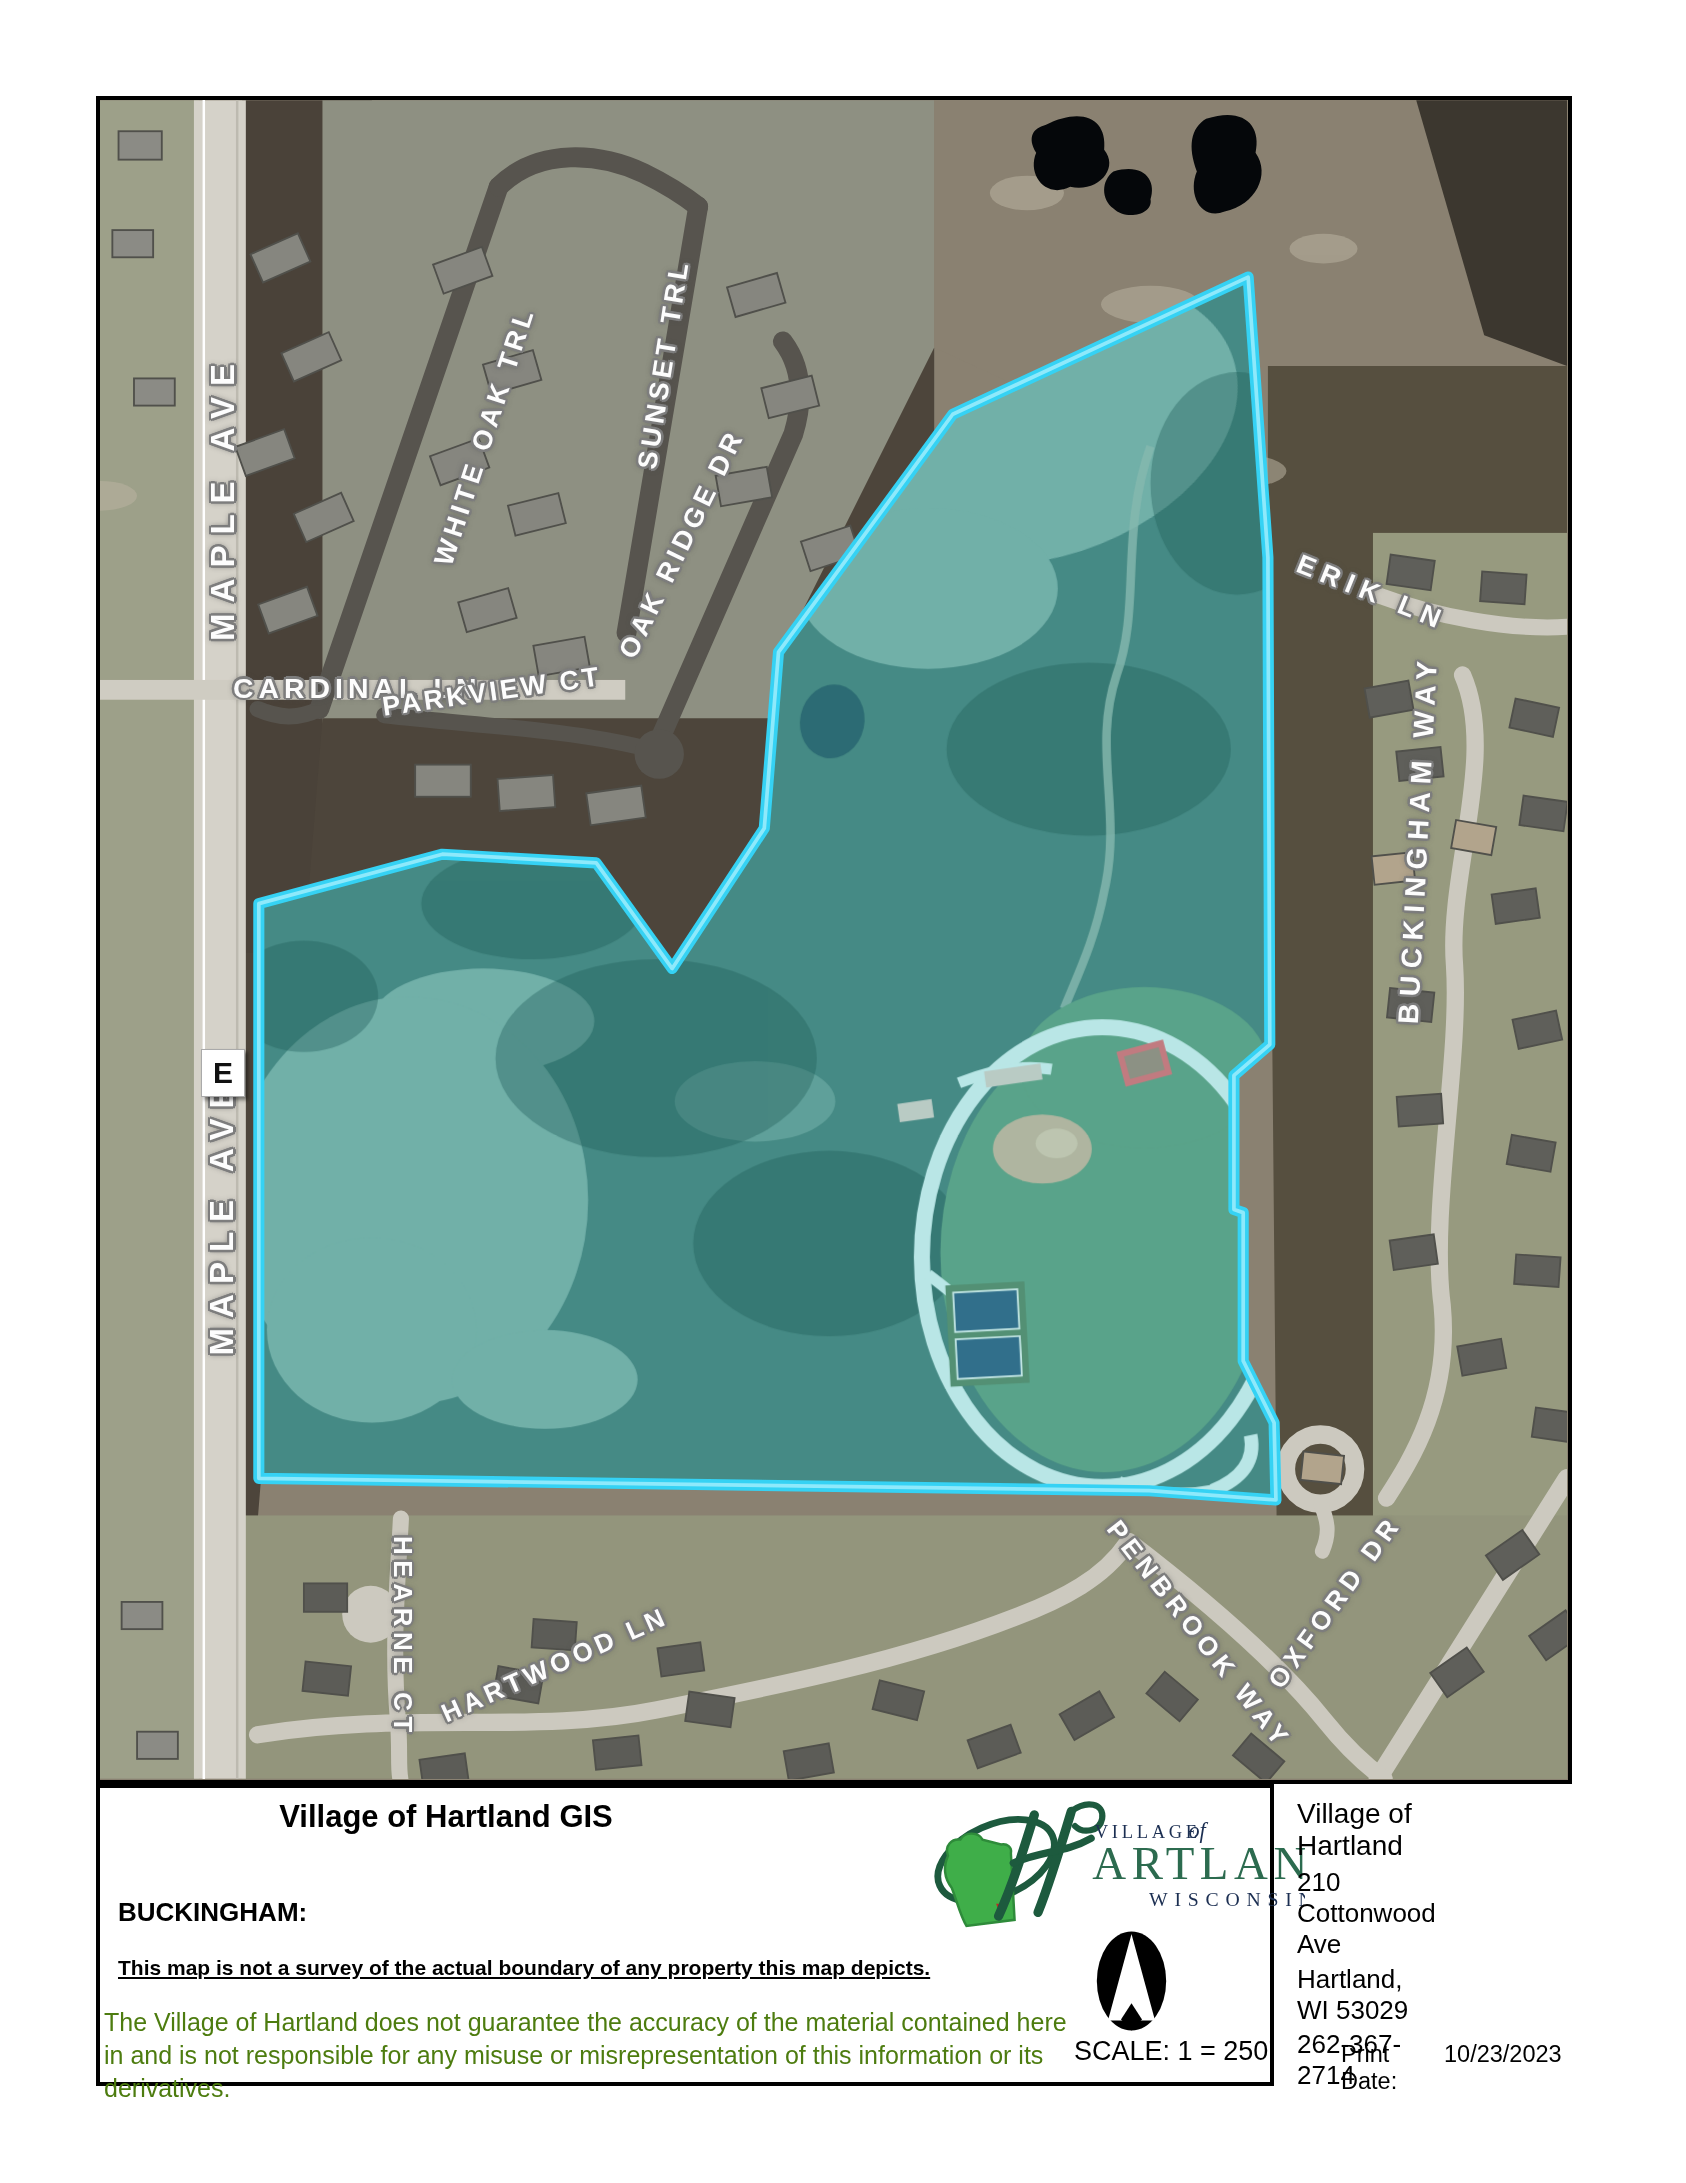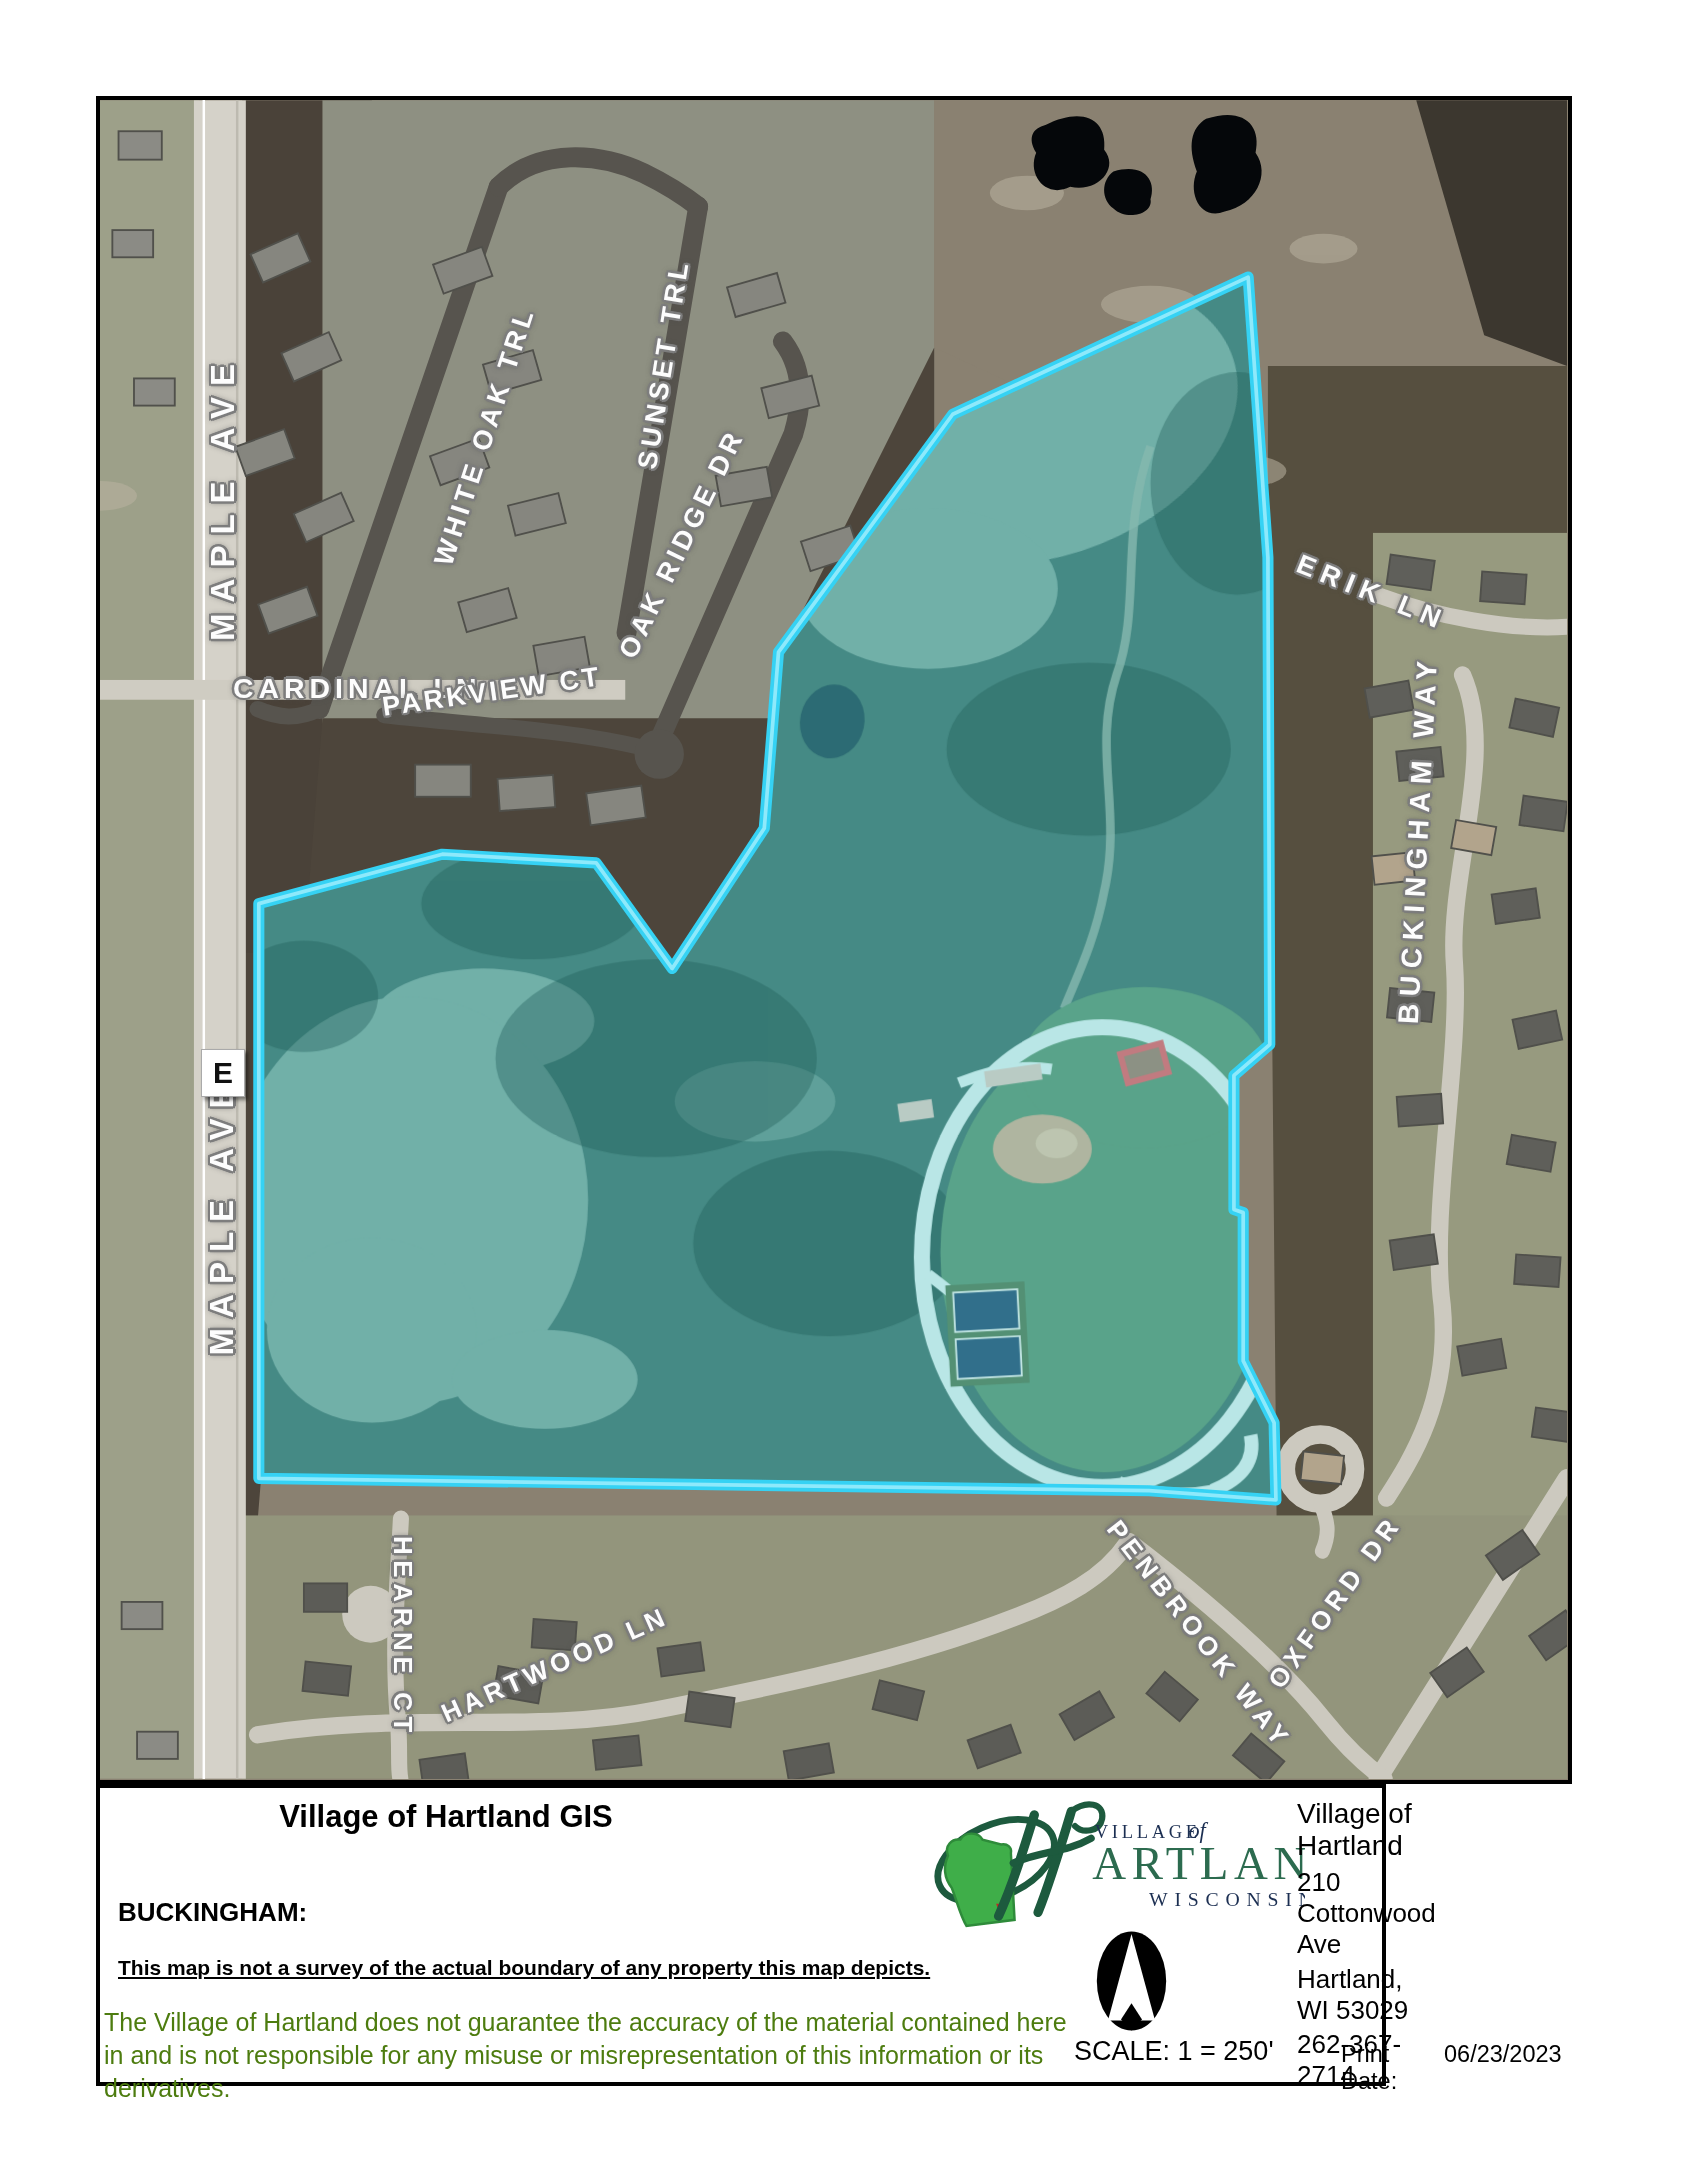--- a/index.html
+++ b/index.html
@@ -9,21 +9,21 @@
              border:4.3px solid #000;box-sizing:border-box;background:#8a8171;overflow:hidden;}
   .map-frame svg{position:absolute;left:0;top:0;}
   .maplabel{position:absolute;font-weight:bold;color:#fdfdfd;white-space:nowrap;z-index:5;
             transform-origin:center;
             text-shadow:-1.9px -1.9px 0 #7d7d7d,1.9px -1.9px 0 #7d7d7d,-1.9px 1.9px 0 #7d7d7d,1.9px 1.9px 0 #7d7d7d,
                          0 -2.5px 0 #7d7d7d,0 2.5px 0 #7d7d7d,-2.5px 0 0 #7d7d7d,2.5px 0 0 #7d7d7d,0 0 6.2px #4c4c4c;}
   .hwy-marker{position:absolute;left:101px;top:949px;width:42px;height:46px;background:#fff;
               border:1.9px solid #aaa;box-shadow:2.5px 2.5px 3.7px rgba(0,0,0,.45);z-index:6;
               display:flex;align-items:center;justify-content:center;
               font-weight:bold;font-size:30px;color:#111;}
-  .footer{position:absolute;left:96px;top:1784px;width:1290px;height:302px;
+  .footer{position:absolute;left:96px;top:1784px;width:1178px;height:302px;
           border:4.3px solid #000;box-sizing:border-box;background:#fff;}
   .f-title{position:absolute;left:346px;top:11px;transform:translateX(-50%);
            font-size:31px;font-weight:bold;color:#000;white-space:nowrap;}
   .f-disclaimer-label{position:absolute;left:18px;top:109px;font-size:26px;font-weight:bold;color:#000;}
   .f-disclaimer-line{position:absolute;left:18px;top:168px;font-size:21px;font-weight:bold;
                      text-decoration:underline;color:#000;white-space:nowrap;}
   .f-disclaimer-body{position:absolute;left:4px;top:218px;width:964px;font-size:25px;
                      line-height:1.32;color:#4d7c0f;}
   .f-org{position:absolute;left:1197px;top:10px;color:#000;}
   .f-org .org-name{font-size:28px;font-weight:normal;margin-bottom:5px;}
@@ -304,16 +304,16 @@
     <div class="f-north">
       <svg width="77" height="104" viewBox="-62 -84 124 168">
         <ellipse cx="0" cy="0" rx="56" ry="80" fill="#000"></ellipse>
         <polygon points="0,-76 -38,64 38,64" fill="#fff"></polygon>
         <polygon points="0,36 -17,62 0,80 17,62" fill="#000"></polygon>
       </svg>
     </div>
 
     <div class="f-scale">SCALE: 1 = 250'</div>
     <div class="f-printlabel">Print Date:</div>
-    <div class="f-printdate">06/23/2023</div>
+    <div class="f-printdate">10/23/2023</div>
   </div>
 </div>
 
 
 </body></html>

